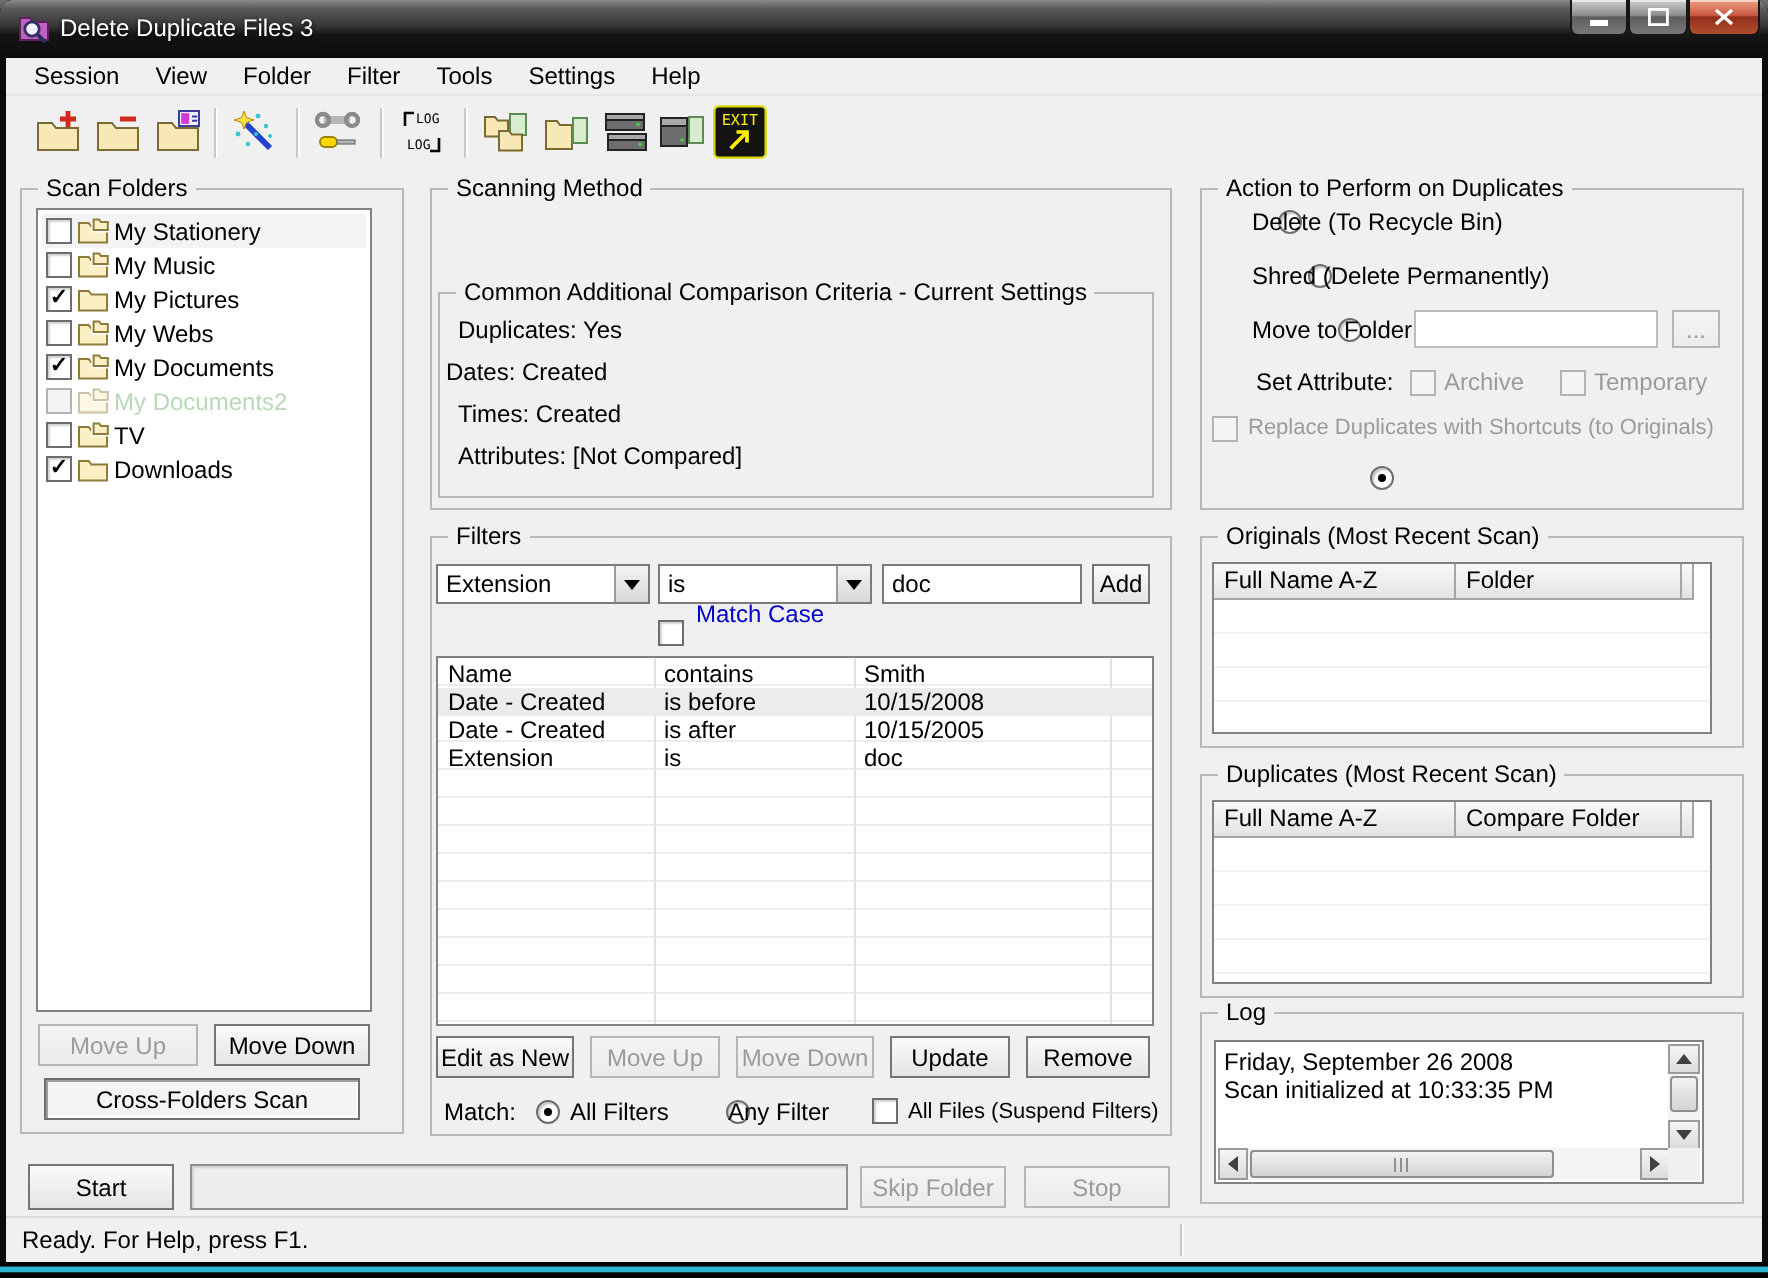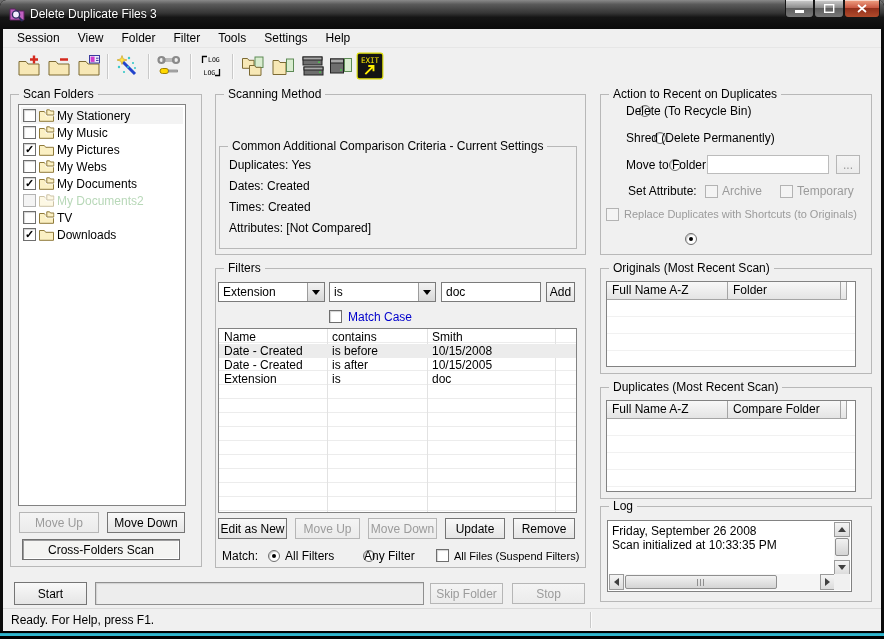--- a/index.html
+++ b/index.html
@@ -317,21 +317,21 @@
   <div class="btn pressed" style="left:22px;top:539px;width:158px;height:21px">Cross-Folders Scan</div>
 
   
   <div class="groupbox" style="left:215px;top:94px;width:371px;height:161px">
     <span class="gb-title">Scanning Method</span>
   </div>
   <div class="groupbox" style="left:219px;top:146px;width:358px;height:103px">
     <span class="gb-title">Common Additional Comparison Criteria - Current Settings</span>
   </div>
   <span class="lbl" style="left:229px;top:158px">Duplicates: Yes</span>
-  <span class="lbl" style="left:229px;top:179px">Dates: Created</span>
+  <span class="lbl" style="left:223px;top:179px">Dates: Created</span>
   <span class="lbl" style="left:229px;top:200px">Times: Created</span>
   <span class="lbl" style="left:229px;top:221px">Attributes:  [Not Compared]</span>
 
   
   <div class="groupbox" style="left:215px;top:268px;width:371px;height:300px">
     <span class="gb-title">Filters</span>
   </div>
   <div class="combo" style="left:218px;top:282px;width:107px;height:20px">
     <span class="ctxt">Extension</span>
     <span class="cbtn">
@@ -340,21 +340,21 @@
   </div>
   <div class="combo" style="left:329px;top:282px;width:107px;height:20px">
     <span class="ctxt">is</span>
     <span class="cbtn">
         <span class="arr-dn"></span>
       </span>
   </div>
   <input class="input" style="left: 441px; top: 282px; width: 100px; height: 20px;" value="doc">
   <div class="btn" style="left:546px;top:282px;width:29px;height:20px">Add</div>
   <span class="check abs" style="left:329px;top:310px"></span>
-  <span class="lbl blue" style="left:348px;top:310px">Match Case</span>
+  <span class="lbl blue" style="left:348px;top:300px">Match Case</span>
 
   <div class="ftable" style="left:218px;top:328px;width:359px;height:185px">
     <div class="gridbg"></div>
     <div class="vline" style="left:108px"></div>
     <div class="vline" style="left:208px"></div>
     <div class="vline" style="left:336px"></div>
     <div class="frow" style="top:1px">
       <span class="fcell" style="width:108px">Name</span>
       <span class="fcell" style="width:100px">contains</span>
       <span class="fcell" style="width:128px">Smith</span>
@@ -385,21 +385,21 @@
   <span class="lbl" style="left:222px;top:549px">Match:</span>
   <span class="radio sel abs" style="left:268px;top:550px"></span>
   <span class="lbl" style="left:285px;top:549px">All Filters</span>
   <span class="radio abs" style="left:348px;top:550px"></span>
   <span class="lbl" style="left:364px;top:549px">Any Filter</span>
   <span class="check abs" style="left:436px;top:549px"></span>
   <span class="lbl sm" style="left:454px;top:550px">All Files (Suspend Filters)</span>
 
   
   <div class="groupbox" style="left:600px;top:94px;width:272px;height:161px">
-    <span class="gb-title">Action to Recent on Duplicates</span>
+    <span class="gb-title">Action to Perform on Duplicates</span>
   </div>
   <span class="radio abs" style="left:608px;top:105px"></span>
   <span class="lbl" style="left:626px;top:104px">Delete (To Recycle Bin)</span>
   <span class="radio abs" style="left:608px;top:132px"></span>
   <span class="lbl" style="left:626px;top:131px">Shred (Delete Permanently)</span>
   <span class="radio abs" style="left:608px;top:159px"></span>
   <span class="lbl" style="left:626px;top:158px">Move to Folder</span>
   <input class="input pale" style="left: 707px; top: 155px; width: 122px; height: 19px;" value="">
   <div class="btn dis" style="left:836px;top:155px;width:24px;height:19px">...</div>
   <span class="lbl" style="left:628px;top:184px">Set Attribute:</span>

